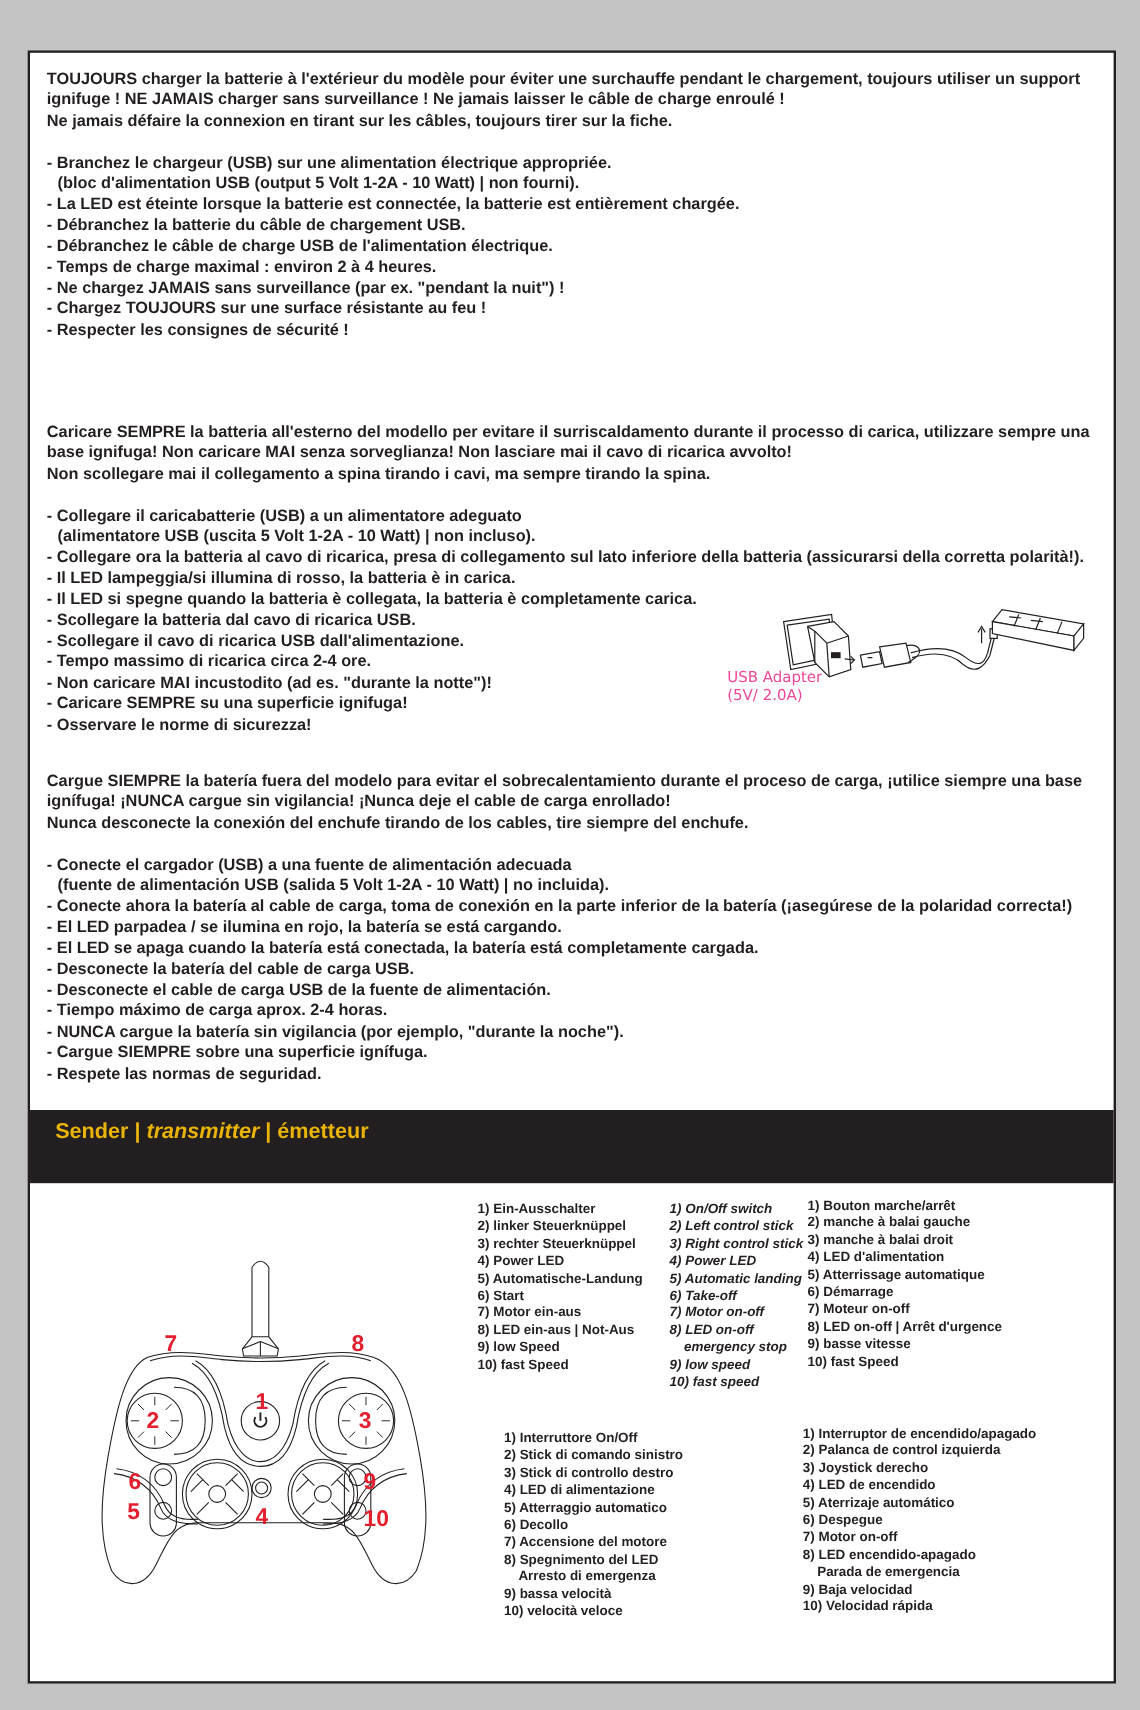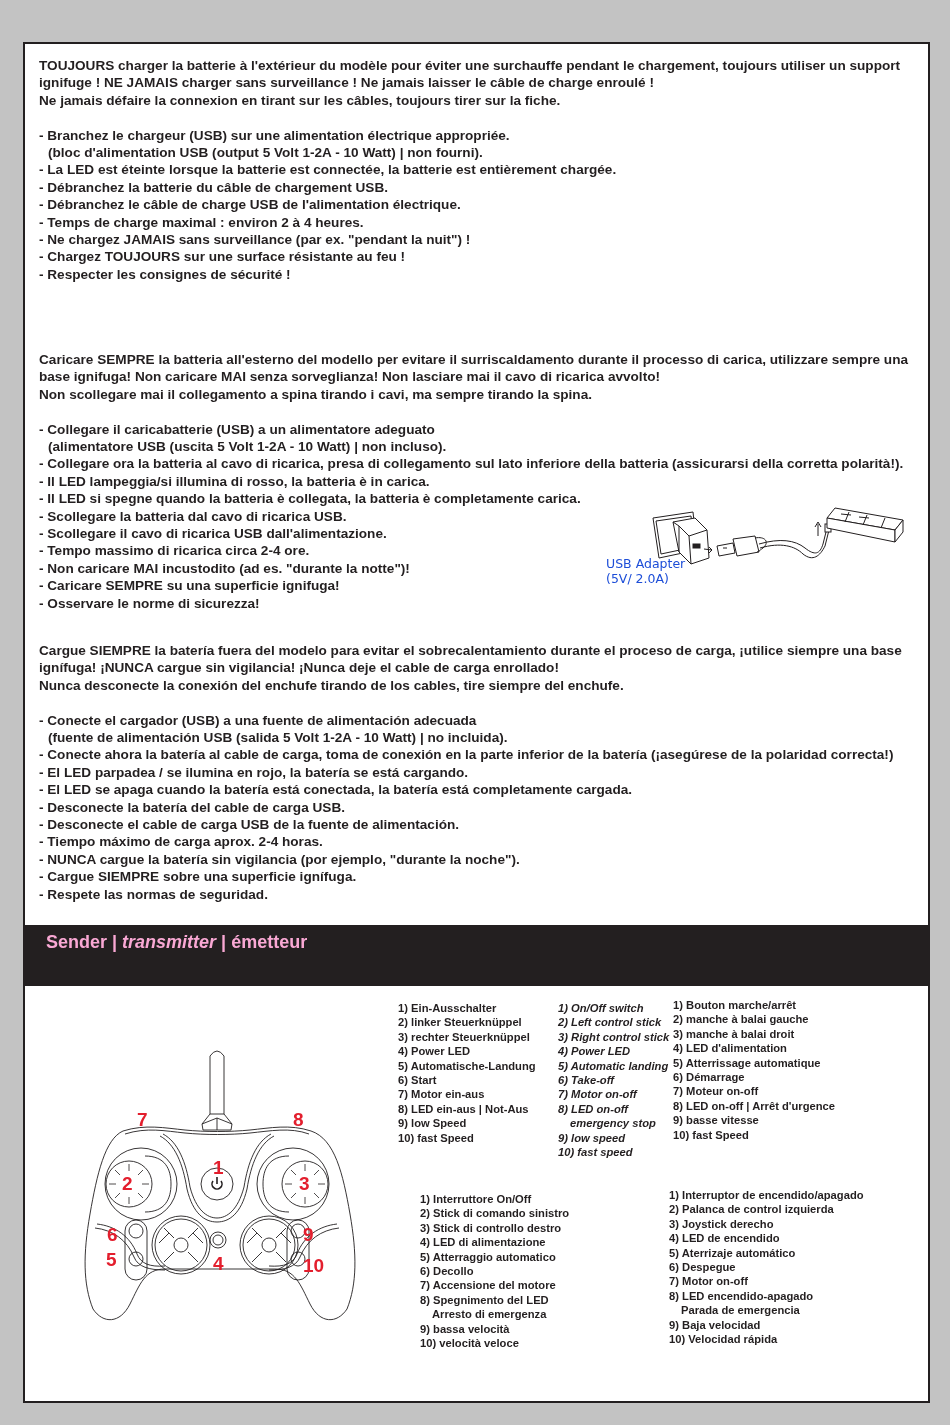--- a/index.html
+++ b/index.html
@@ -13,24 +13,24 @@
   }
   .block { position:absolute; left:14px; width:880px; font-size:13.6px; line-height:17.4px; font-weight:bold; }
   .block p { margin:0; }
   .block .gap { height:17.4px; }
   .block .indent { padding-left:9px; }
   .italic { }
   #fr { top:13px; }
   #it { top:307px; }
   #es { top:598px; }
   .usb-fig { position:absolute; left:580px; top:462px; width:330px; height:100px; }
-  .usb-label { position:absolute; left:581px; top:512px; font-family:"DejaVu Sans", sans-serif; font-size:12.5px; line-height:15px; font-weight:normal; color:#1d4ed8; }
+  .usb-label { position:absolute; left:581px; top:512px; font-family:"DejaVu Sans", sans-serif; font-size:12.5px; line-height:15px; font-weight:normal; color:#ec4899; }
   .usb-label div { white-space:nowrap; }
   .banner {
-    position:absolute; left:0; top:881px; width:903px; height:61px; background:#231f20; color:#f9a8d4;
+    position:absolute; left:0; top:881px; width:903px; height:61px; background:#231f20; color:#eab308;
     font-size:18px; font-weight:bold; line-height:22px; padding:6px 0 0 21px; box-sizing:border-box;
   }
   .banner .it { font-style:italic; }
   .ctrl { position:absolute; left:40px; top:1000px; width:320px; height:330px; }
   .list { position:absolute; font-size:11.2px; line-height:14.4px; font-weight:bold; white-space:nowrap; }
   .list div { margin:0; }
   .list .cont { padding-left:12px; }
   #de-list { left:373px; top:957px; }
   #en-list { left:533px; top:957px; font-style:italic; }
   #fr-list { left:648px; top:954px; }

